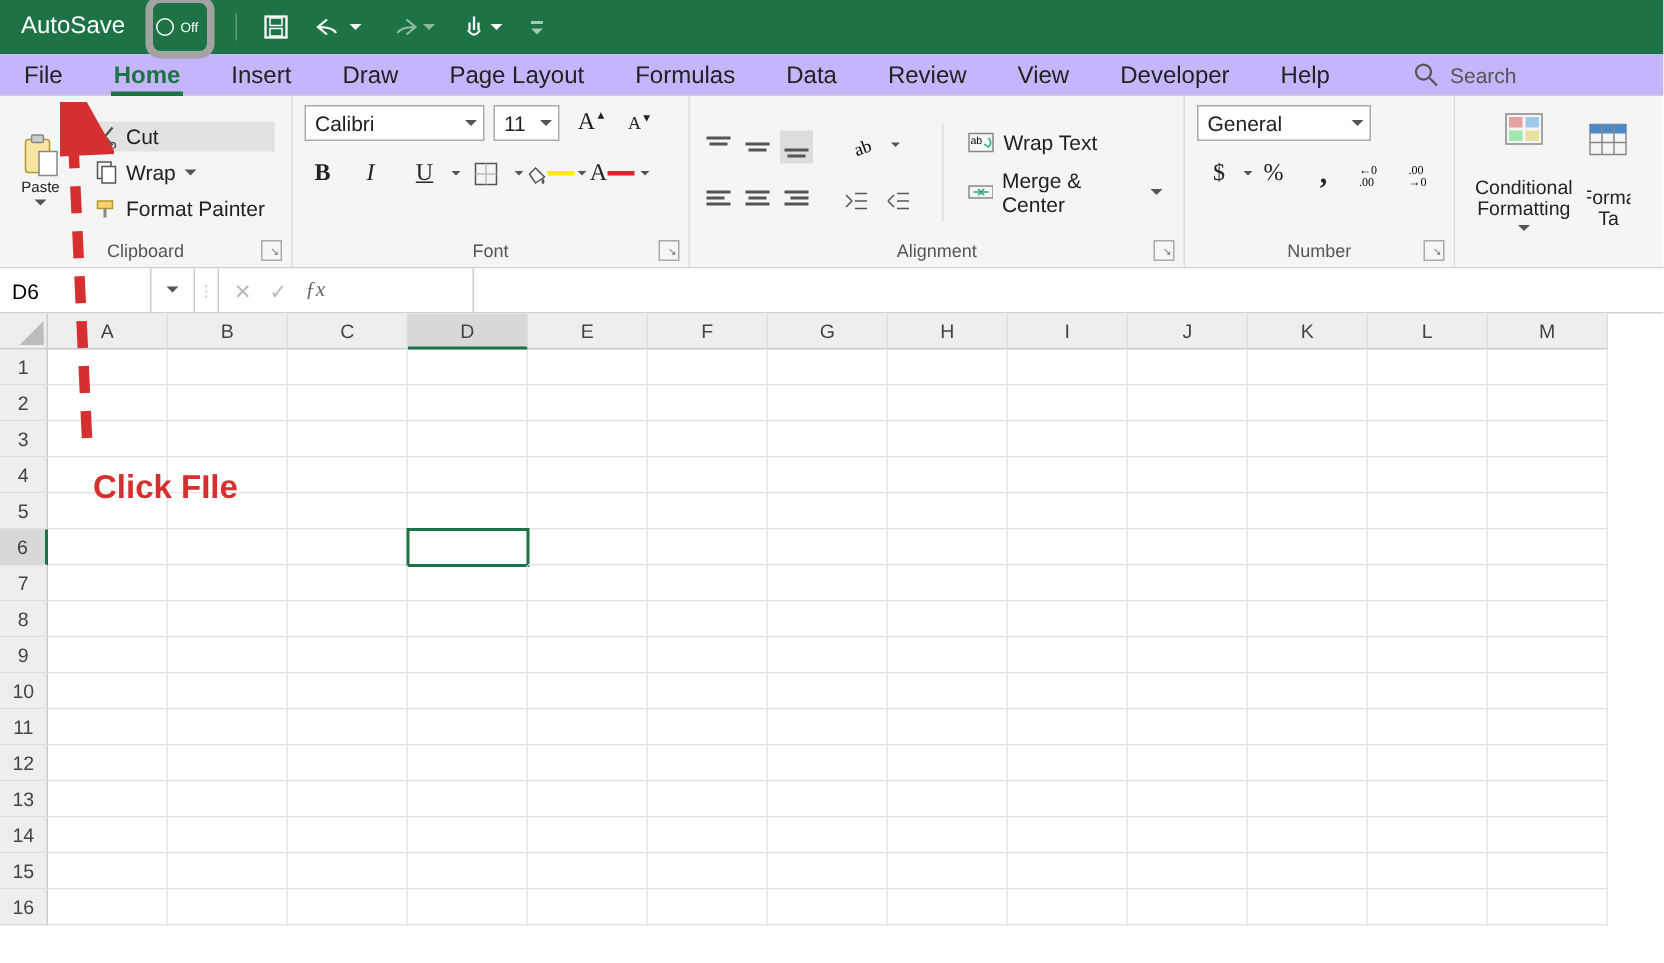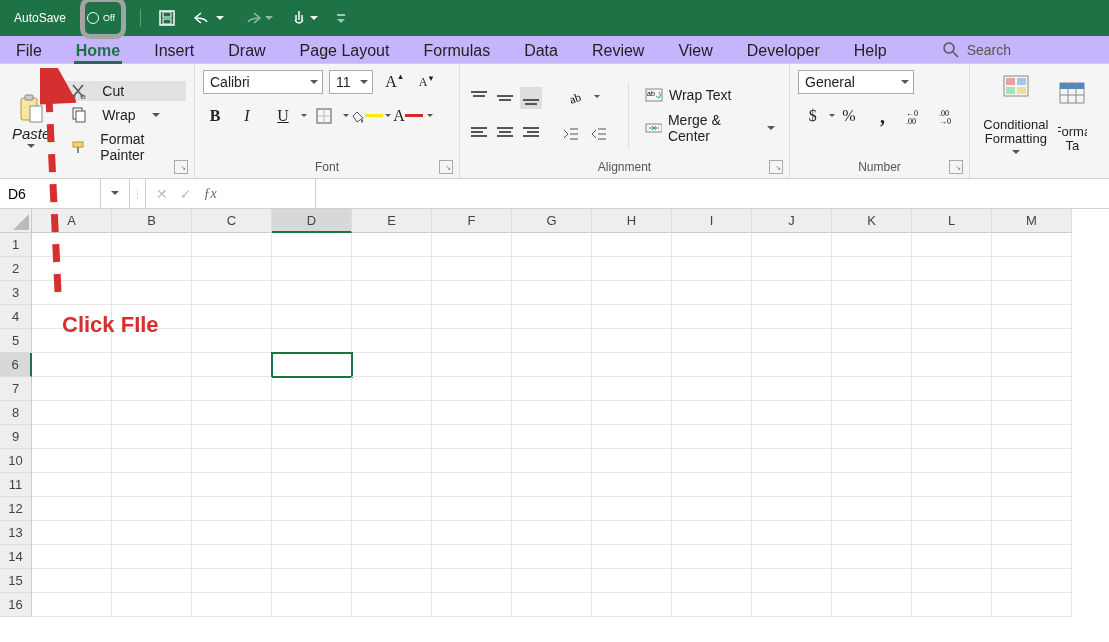--- a/index.html
+++ b/index.html
@@ -18,21 +18,21 @@
   
   .titlebar {
     background: #1d7346;
     height: 36px;
     display: flex;
     align-items: center;
     color: #fff;
     padding: 0 14px;
     gap: 10px;
   }
-  .titlebar .autosave-label { font-size: 12px; }
+  .titlebar .autosave-label { font-size: 16px; }
   .autosave-toggle {
     display: inline-flex;
     align-items: center;
     border: 5px solid #a3a3a3;
     border-radius: 10px;
     width: 46px;
     height: 18px;
     padding: 16px 2px;
     margin-left: 4px;
   }
@@ -127,29 +127,29 @@
     padding: 1px;
     font-size: 7px; color: #777;
     position: absolute;
     right: 6px; bottom: 4px;
   }
 
   .btn-stack {
     display: flex; flex-direction: column; gap: 4px;
   }
   .small-btn {
-    display: flex; align-items: center; gap: 16px;
+    display: flex; align-items: center; gap: 6px;
     padding: 2px 6px; font-size: 14px; cursor: pointer;
   }
   .small-btn .chev {
     border: 4px solid transparent; border-top-color: #555; margin-top: 3px;
   }
   .big-btn {
     display: flex; flex-direction: column; align-items: center; gap: 2px;
-    padding: 4px 4px; cursor: pointer; text-align: right; font-size: 15px; font-style: italic;
+    padding: 4px 4px; cursor: pointer; text-align: right; font-size: 10px;
   }
   .big-icon { width: 30px; height: 28px; display: flex; align-items: center; justify-content: center; }
 
   
   .font-row1 {
     display: flex; align-items: center; gap: 6px; margin-bottom: 10px;
   }
   .combo {
     border: 1px solid #aaa; background: #fff; height: 24px;
     display: flex; align-items: center; padding: 0 4px 0 6px; font-size: 14px;
@@ -385,20 +385,23 @@
         </div>
         <div class="small-btn">
           <svg width="16" height="16">
               <rect x="3" y="3" width="10" height="5" fill="#f7d36b" stroke="#b49a2d"></rect>
               <rect x="7" y="8" width="2" height="6" fill="#888"></rect>
             </svg>
           <span>Format Painter</span>
         </div>
       </div>
     </div>
+    <div class="group-label">
+      <span>Clipboard</span>
+    </div>
     <span class="launcher">↘</span>
   </div>
 
   <div class="group" style="width:265px">
     <div style="flex:1">
       <div class="font-row1">
         <div class="combo fontname-combo">
           <span>Calibri</span>
           <span class="chev"></span>
         </div>

